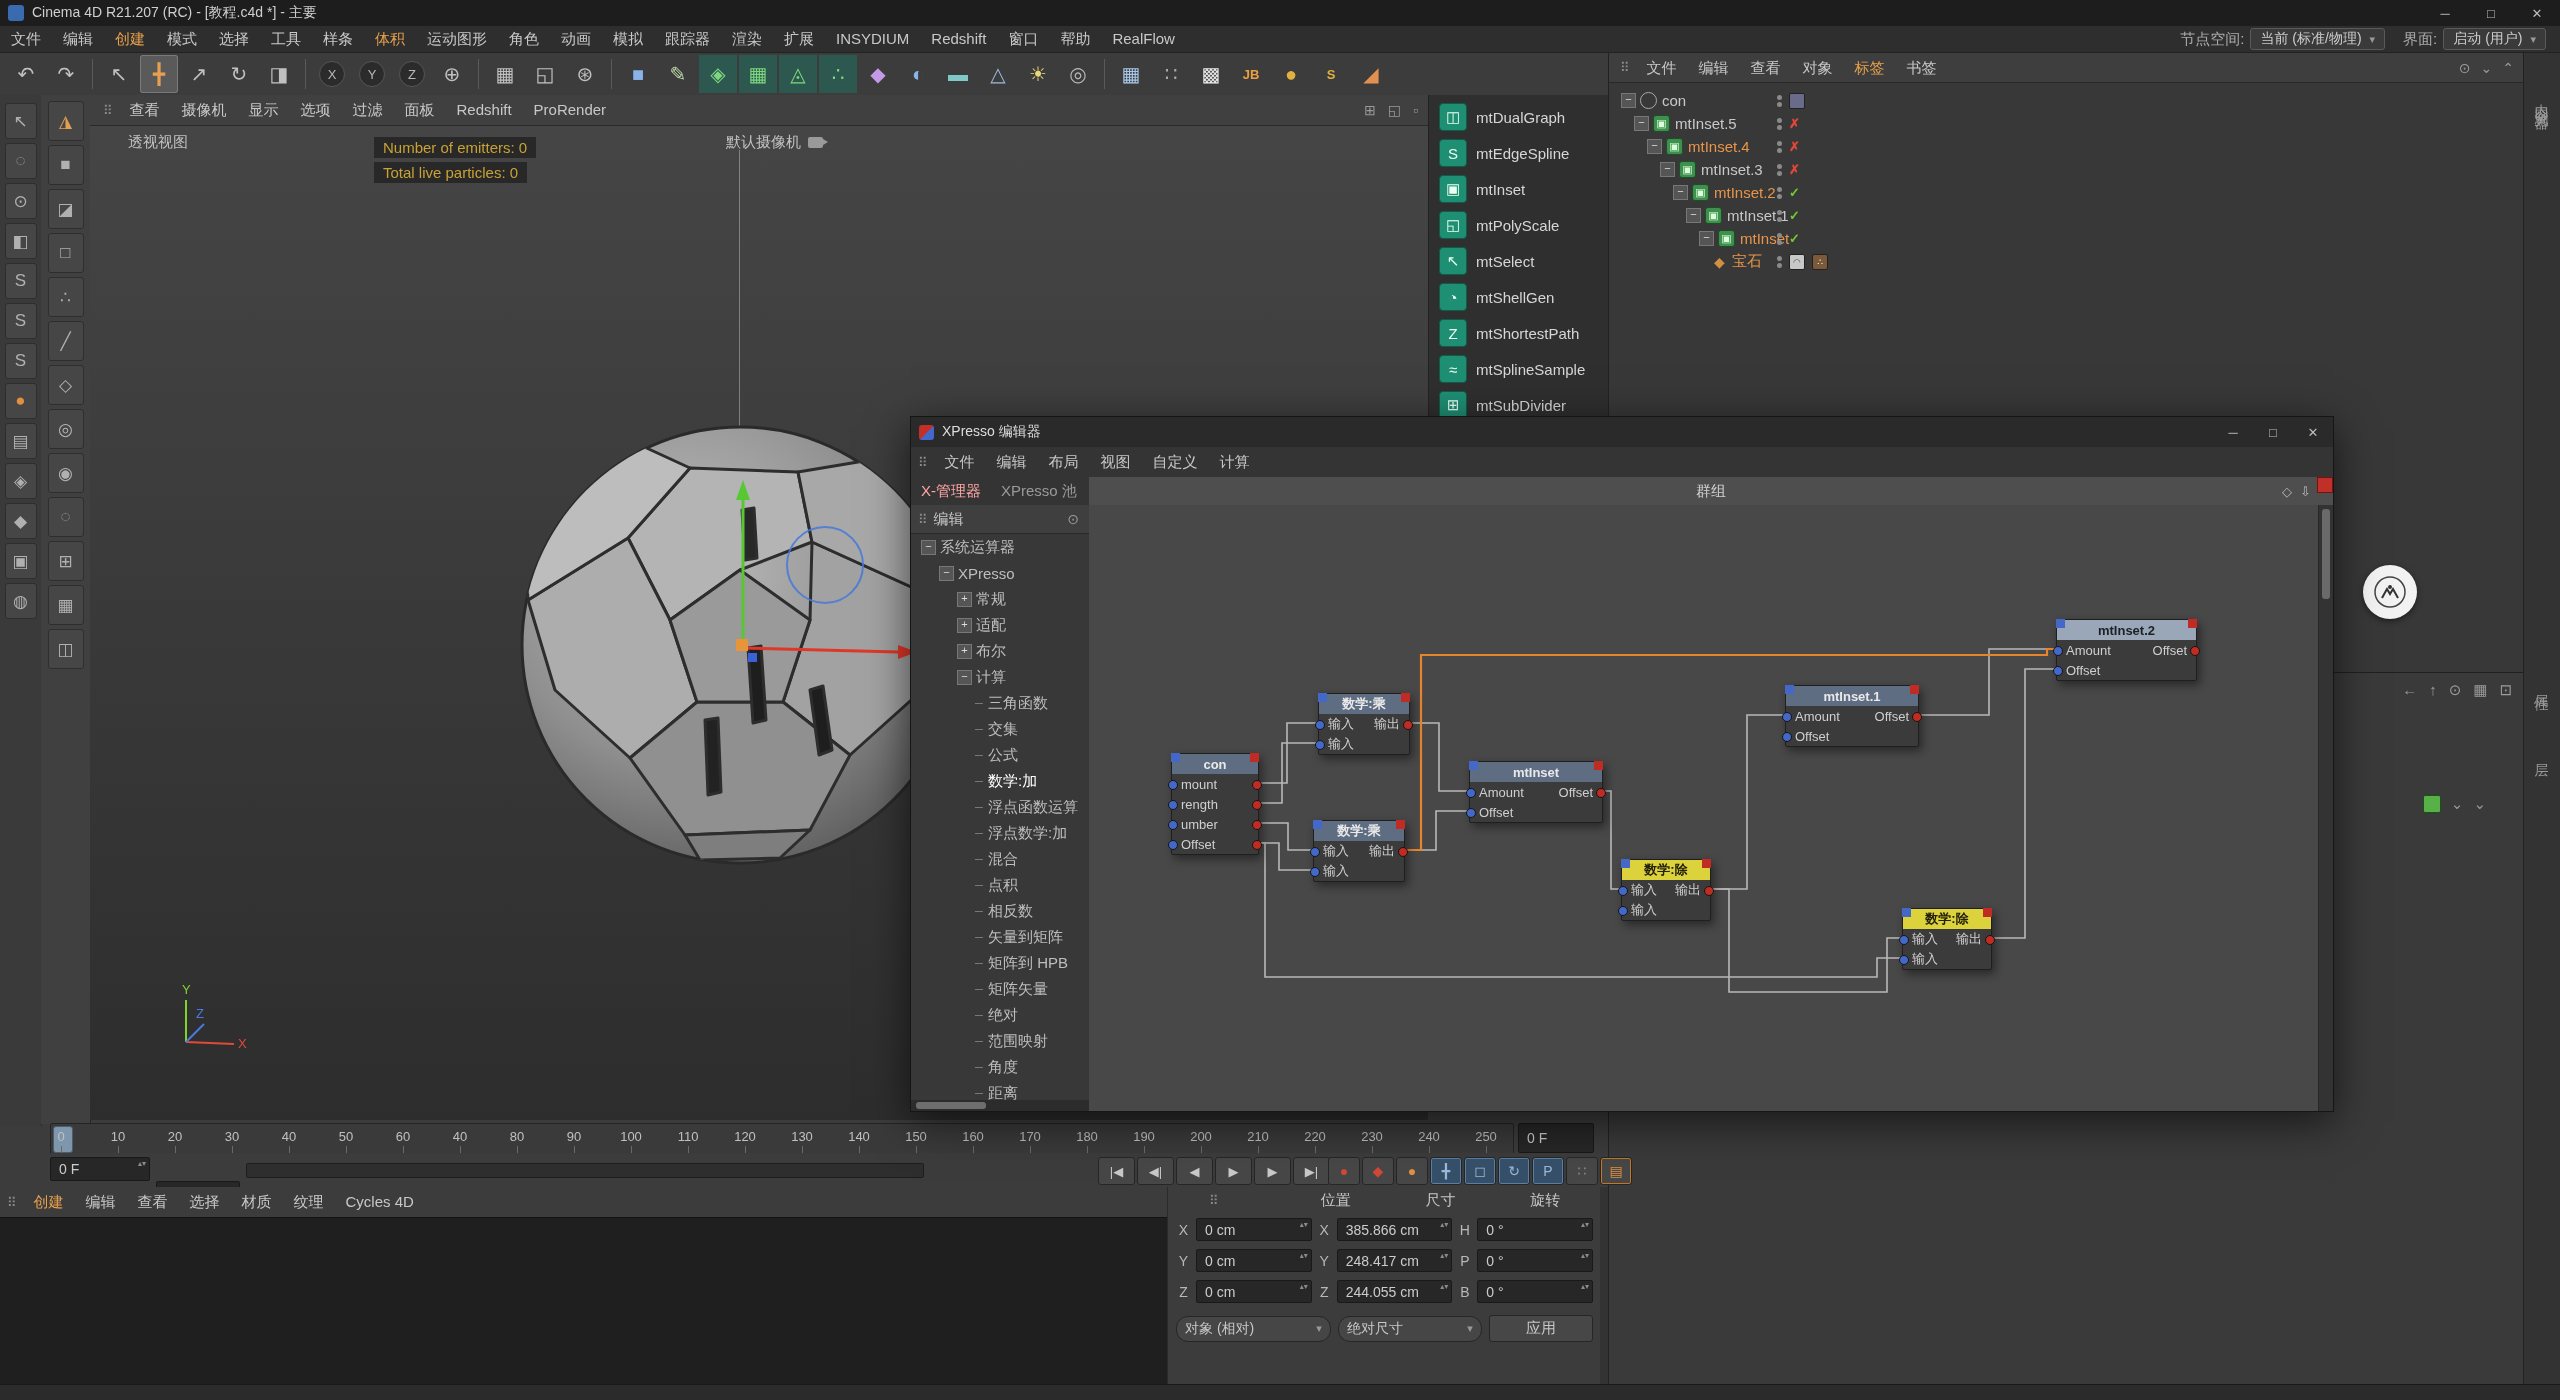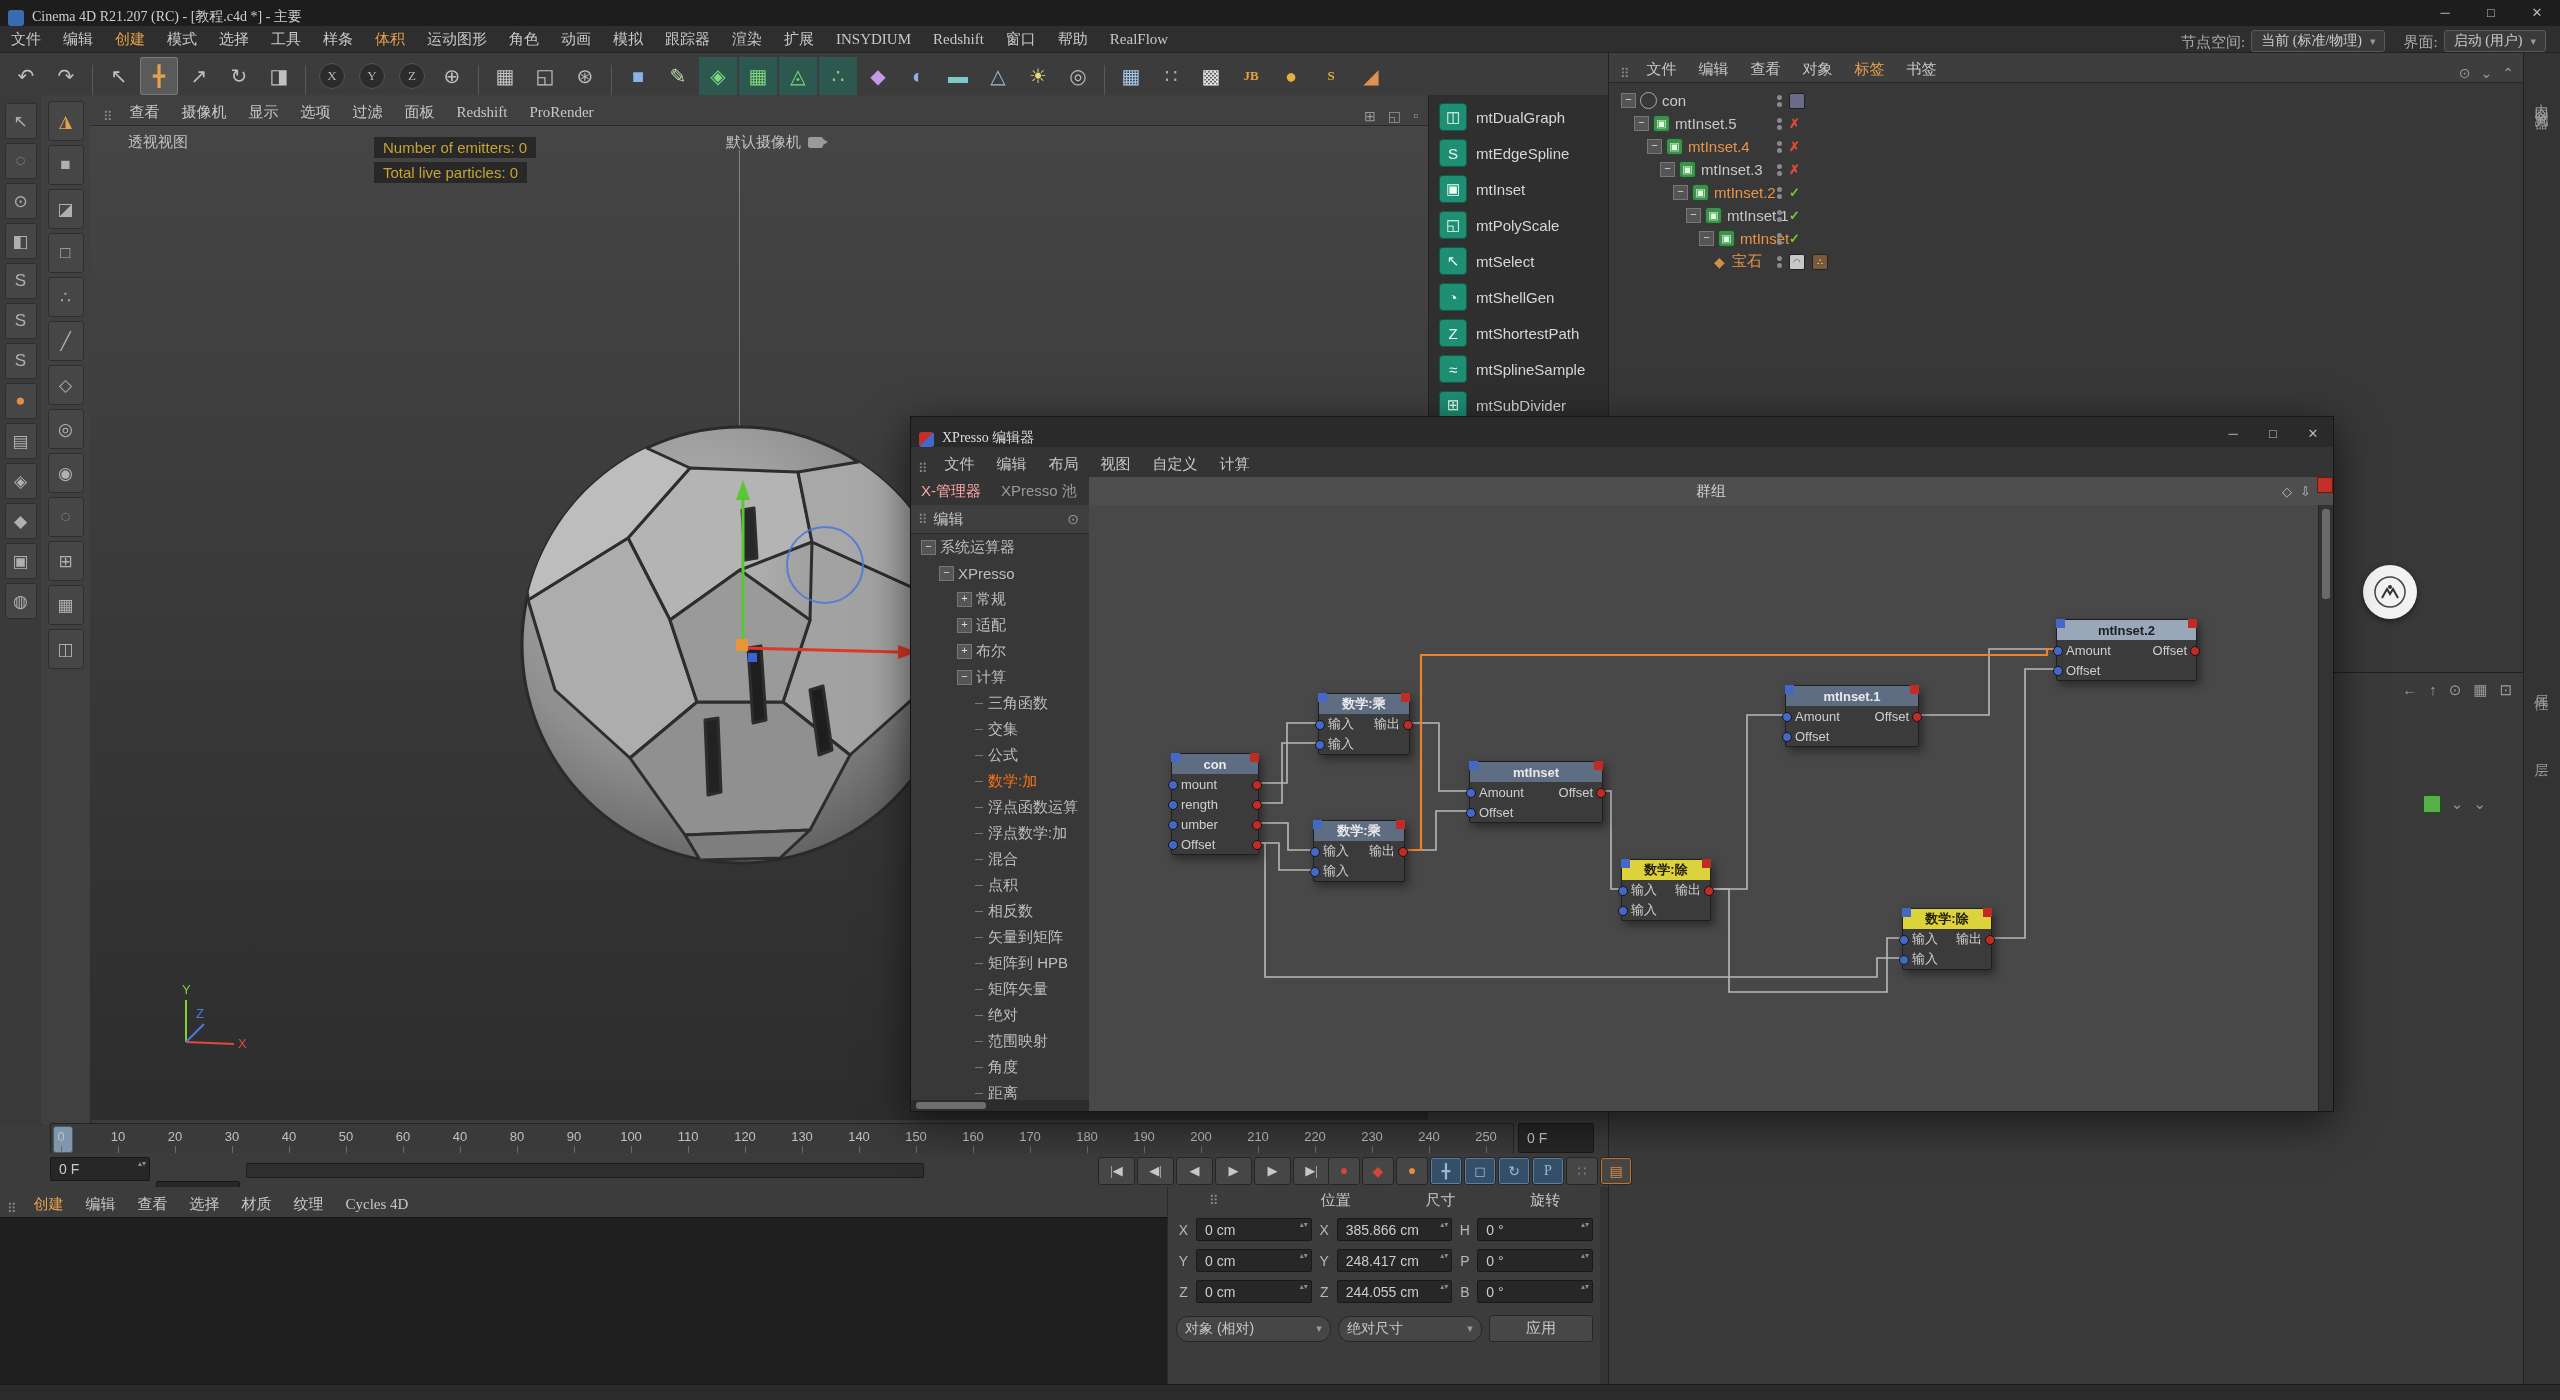--- a/index.html
+++ b/index.html
@@ -1,19 +1,19 @@
 <!DOCTYPE html>
 <html><head>
 <meta charset="utf-8">
 <style>
   html,body{margin:0;padding:0;background:#181818;}
   #root{position:relative;width:2560px;height:1400px;background:#3c3c3c;overflow:hidden;
         font-family:"Liberation Sans",sans-serif;font-size:15px;color:#c8c8c8;}
   .abs{position:absolute;}
-  .row{display:flex;align-items:flex-end;font-family:Liberation Serif, serif;}
+  .row{display:flex;align-items:center;}
   
   #titlebar{left:0;top:0;width:2560px;height:26px;background:#1d1d1d;color:#cfcfcf;font-size:14px;}
   #titlebar .appico{width:16px;height:16px;border-radius:3px;background:#3a6ab0;margin:0 8px;}
   .winbtn{width:46px;height:26px;display:flex;align-items:center;justify-content:center;color:#bbb;font-size:13px;}
   #menubar{left:0;top:26px;width:2560px;height:26px;background:#2e2e2e;border-bottom:1px solid #222;}
   .menu-item{padding:0 11px;height:26px;line-height:26px;white-space:nowrap;}
   .menu-item.hl{color:#e8a04c;}
   .dd{background:#3a3a3a;border:1px solid #5a5a5a;border-radius:3px;padding:1px 9px;font-size:14px;color:#ccc;
       display:flex;gap:8px;align-items:center;margin-left:6px;}
   .dd .car{color:#999;font-size:11px;}
@@ -80,21 +80,21 @@
   .xp-tab{padding:0 10px;color:#9a9a9a;white-space:nowrap;}
   .xp-tab.active{color:#fca5a5;}
   #xp-gh{left:178px;top:0;right:0;height:28px;background:#4e4e4e;border-bottom:1px solid #2b2b2b;display:flex;align-items:center;justify-content:center;color:#d0d0d0;position:absolute;}
   #xp-gh .ghicons{position:absolute;right:22px;display:flex;gap:8px;color:#bbb;font-size:13px;}
   #xp-gh .redsq{position:absolute;right:0;top:0;width:14px;height:14px;background:#c03028;border:1px solid #6d1510;}
   #xp-left{left:0;top:88px;width:178px;bottom:0;background:#383838;border-right:1px solid #242424;position:absolute;overflow:hidden;}
   #xp-left-head{height:28px;background:#3f3f3f;border-bottom:1px solid #2a2a2a;display:flex;align-items:center;}
   #xp-left-head .searchico{margin-left:auto;margin-right:10px;color:#999;font-size:14px;}
   .tr{height:26px;display:flex;align-items:center;color:#bdbdbd;white-space:nowrap;}
   .tr .dash{width:8px;height:1px;background:#777;margin-right:5px;flex:0 0 auto;}
-  .tr.selp{color:#f97316;}
+  .tr.selp{color:#ffffff;}
   #xp-hscroll{position:absolute;bottom:0;left:0;width:178px;height:11px;background:#2c2c2c;}
   #xp-hscroll i{display:block;width:70px;height:7px;margin:2px 0 0 5px;background:#6e6e6e;border-radius:3px;}
   #xp-canvas{left:178px;top:88px;width:1230px;bottom:0;background:#484848;position:absolute;overflow:hidden;}
   #xp-vscroll{right:0;top:88px;width:14px;bottom:0;background:#333;border-left:1px solid #262626;position:absolute;}
   #xp-vscroll i{display:block;width:8px;height:90px;margin:4px auto 0;background:#6a6a6a;border-radius:3px;}
   #wires{position:absolute;left:0;top:0;}
   .node{position:absolute;background:#3b3b3b;border:1px solid #1f1f1f;box-shadow:3px 4px 10px rgba(0,0,0,.45);border-radius:2px;}
   .nh{height:20px;font-size:13px;display:flex;align-items:center;justify-content:center;position:relative;font-weight:bold;}
   .nh.blue{background:#5f6d82;color:#e9e9e9;}
   .nh.light{background:#9aa7b8;color:#1c2026;}

